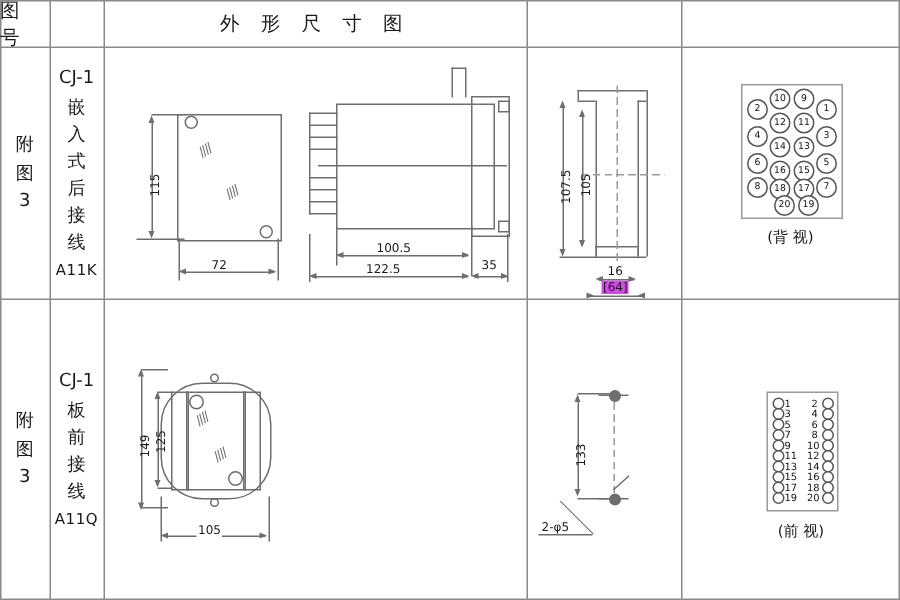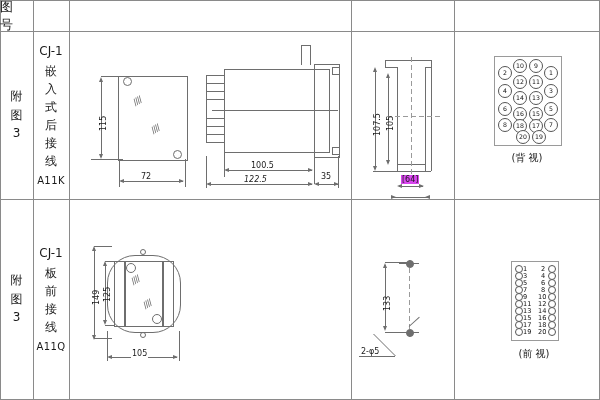--- a/index.html
+++ b/index.html
@@ -63,20 +63,21 @@
   <div class="hline" style="top:199px;"></div>
   <div class="hline" style="top:399px;"></div>
   <div class="vline" style="left:0;"></div>
   <div class="vline" style="left:33px;"></div>
   <div class="vline" style="left:69px;"></div>
   <div class="vline" style="left:351px;"></div>
   <div class="vline" style="left:454px;"></div>
   <div class="vline" style="left:599px;"></div>
 
   <div class="hdr-cell" style="left:0;top:0;width:33px;height:31px;">图 号</div>
+  <div class="hdr-cell hdr-wide" style="left:69px;top:0;width:282px;height:31px;">外 形 尺 寸 图</div>
 
   <div class="rowlabel" style="left:0;top:31px;width:33px;height:168px;">
     <span>附</span>
     <span>图</span>
     <span>3</span>
   </div>
 
   <div class="structcell" style="left:33px;top:31px;width:36px;height:168px;">
     <span class="model">CJ-1</span>
     <span>嵌</span>
@@ -136,21 +137,21 @@
     <div class="arrowL" style="left:40px;top:137px;"></div>
     <div class="arrowR" style="left:124px;top:137px;"></div>
     <div class="ln v" style="left:40px;top:120px;height:26px;"></div>
     <div class="ln v" style="left:130px;top:120px;height:33px;"></div>
     <div class="dim" style="left:67px;top:130px;">100.5</div>
 
     <div class="ln h" style="left:24px;top:153px;width:104px;"></div>
     <div class="arrowL" style="left:22px;top:151px;"></div>
     <div class="arrowR" style="left:124px;top:151px;"></div>
     <div class="ln v" style="left:22px;top:125px;height:32px;"></div>
-    <div class="dim" style="left:60px;top:144px;font-style:italic;">122.5</div>
+    <div class="dim" style="left:60px;top:144px;">122.5</div>
 
     <div class="ln h" style="left:132px;top:153px;width:22px;"></div>
     <div class="arrowL" style="left:130px;top:151px;"></div>
     <div class="arrowR" style="left:150px;top:151px;"></div>
     <div class="ln v" style="left:154px;top:125px;height:32px;"></div>
     <div class="dim" style="left:137px;top:141px;">35</div>
   </div>
 
   <div class="dw" style="left:351px;top:31px;width:103px;height:168px;">
     <div class="ln v" style="left:46px;top:36px;height:104px;"></div>
@@ -179,21 +180,21 @@
     <div class="dimv" style="left:35px;top:100px;">105</div>
 
     <div class="ln h" style="left:48px;top:155px;width:24px;"></div>
     <div class="arrowL" style="left:46px;top:153px;"></div>
     <div class="arrowR" style="left:68px;top:153px;"></div>
     <div class="dim" style="left:54px;top:145px;">16</div>
 
     <div class="ln h" style="left:42px;top:166px;width:36px;"></div>
     <div class="arrowR" style="left:40px;top:164px;"></div>
     <div class="arrowL" style="left:74px;top:164px;"></div>
-    <div class="dim" style="left:50px;top:144px;background:#d946ef;padding:0 1px;">[64]</div>
+    <div class="dim" style="left:50px;top:156px;background:#d946ef;padding:0 1px;">[64]</div>
   </div>
 
   <div class="dw" style="left:454px;top:31px;width:145px;height:168px;">
     <div class="tb" style="left:40px;top:25px;width:66px;height:88px;"></div>
 
     <div class="tnum" style="left:44px;top:35px;width:12px;height:12px;">2</div>
     <div class="tnum" style="left:44px;top:53px;width:12px;height:12px;">4</div>
     <div class="tnum" style="left:44px;top:71px;width:12px;height:12px;">6</div>
     <div class="tnum" style="left:44px;top:87px;width:12px;height:12px;">8</div>
 

